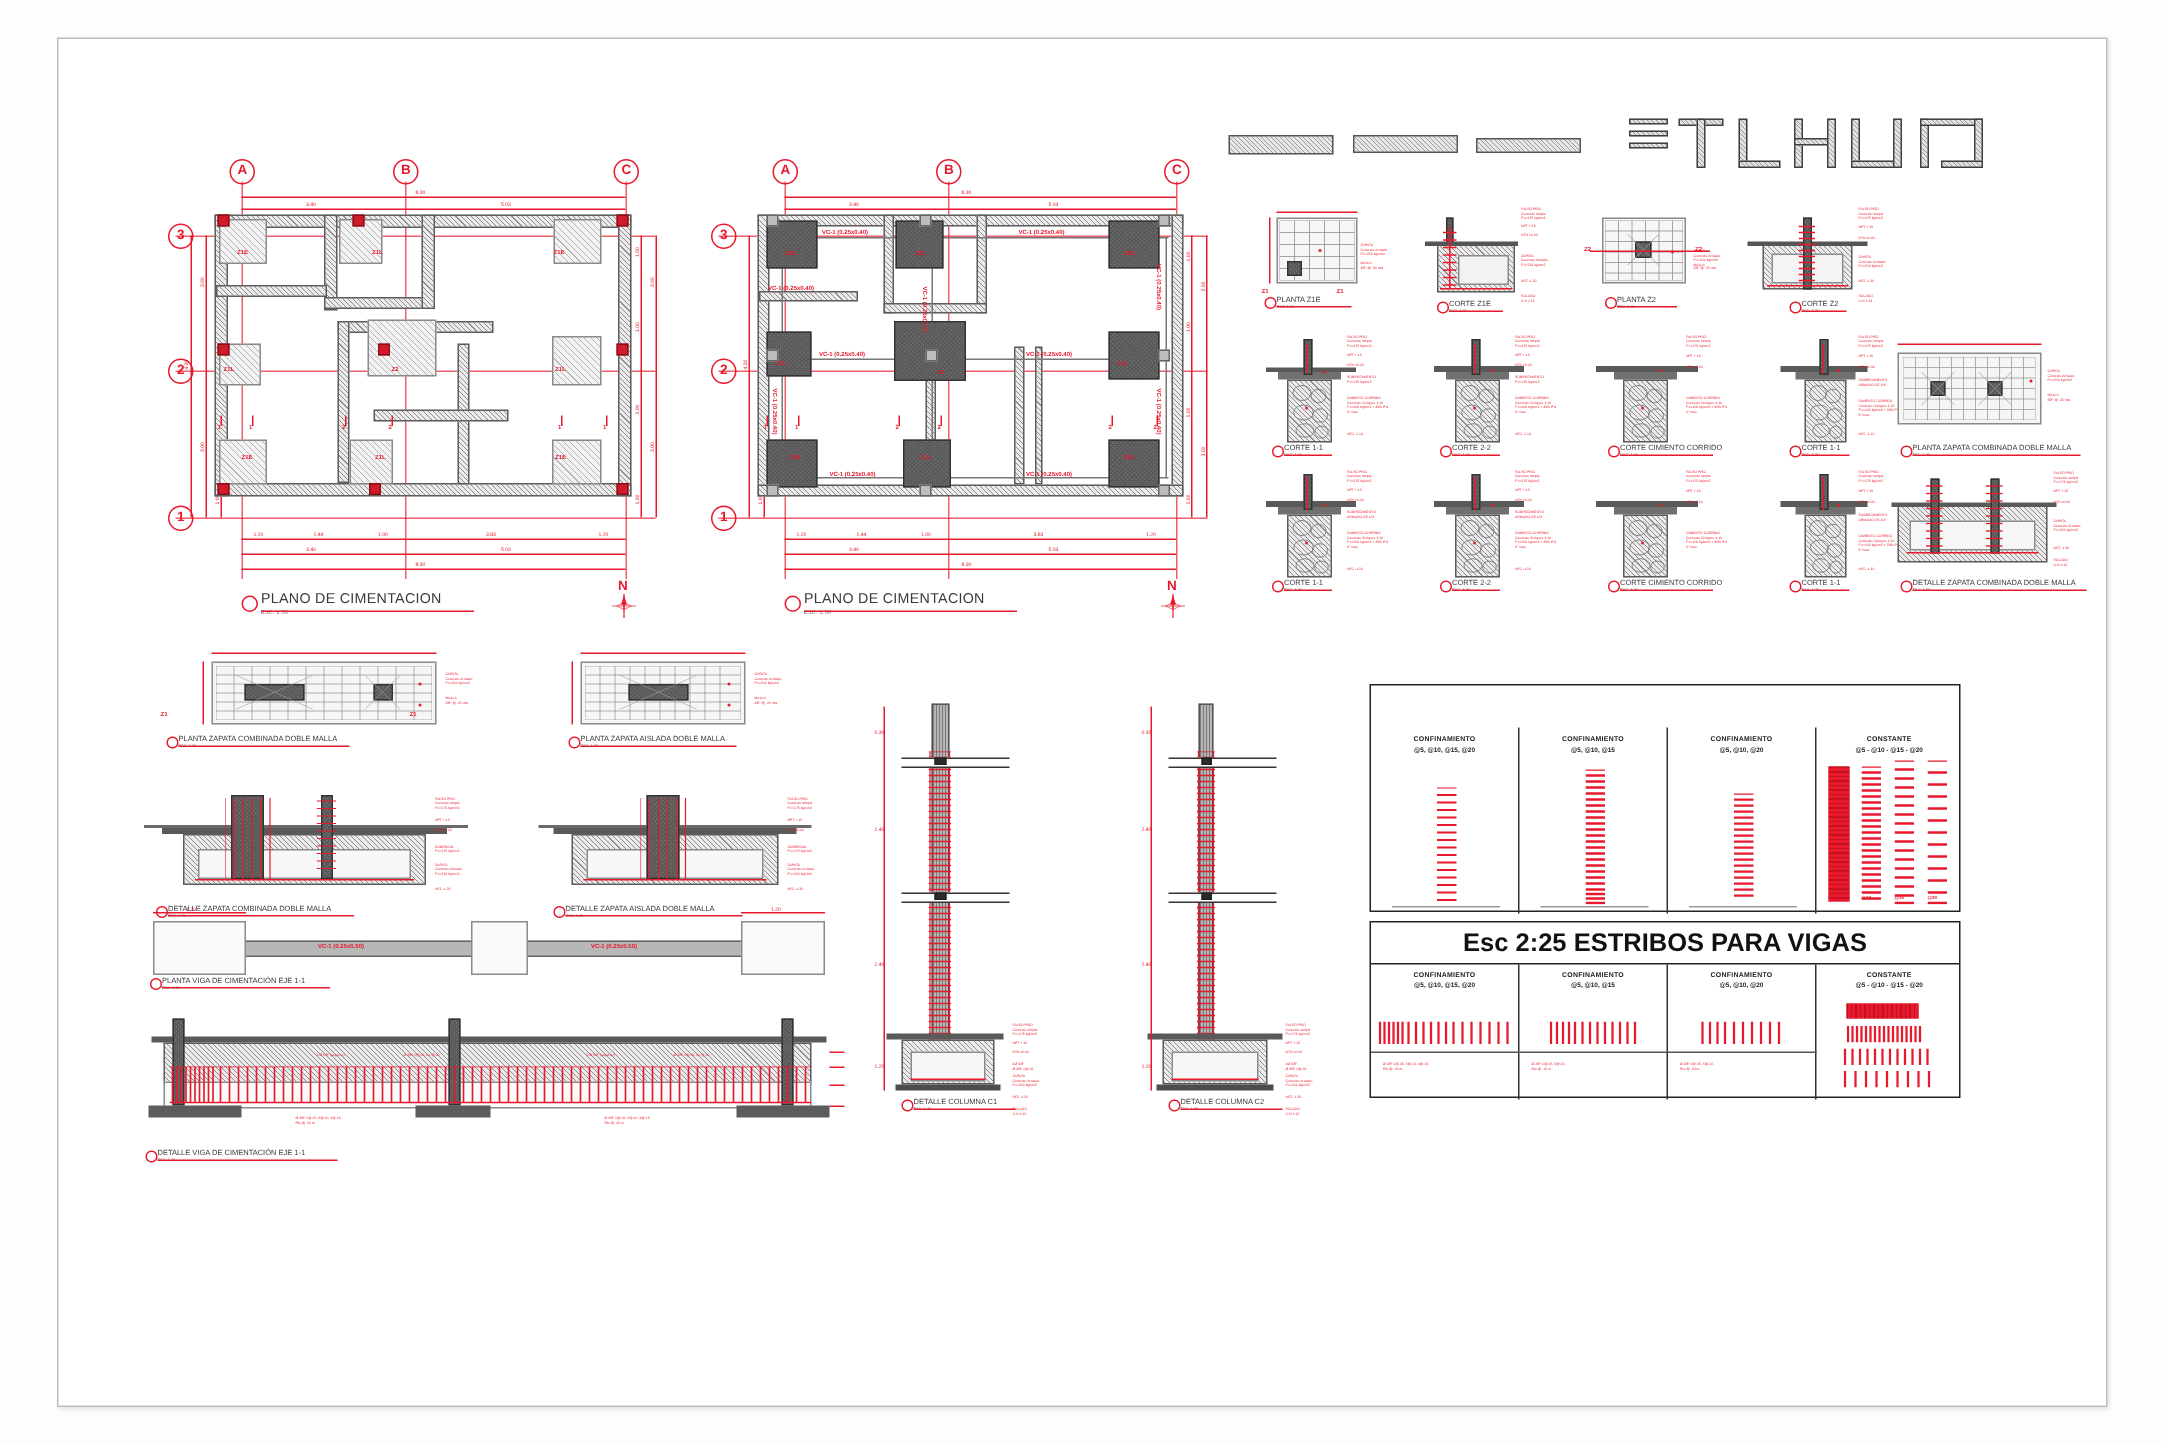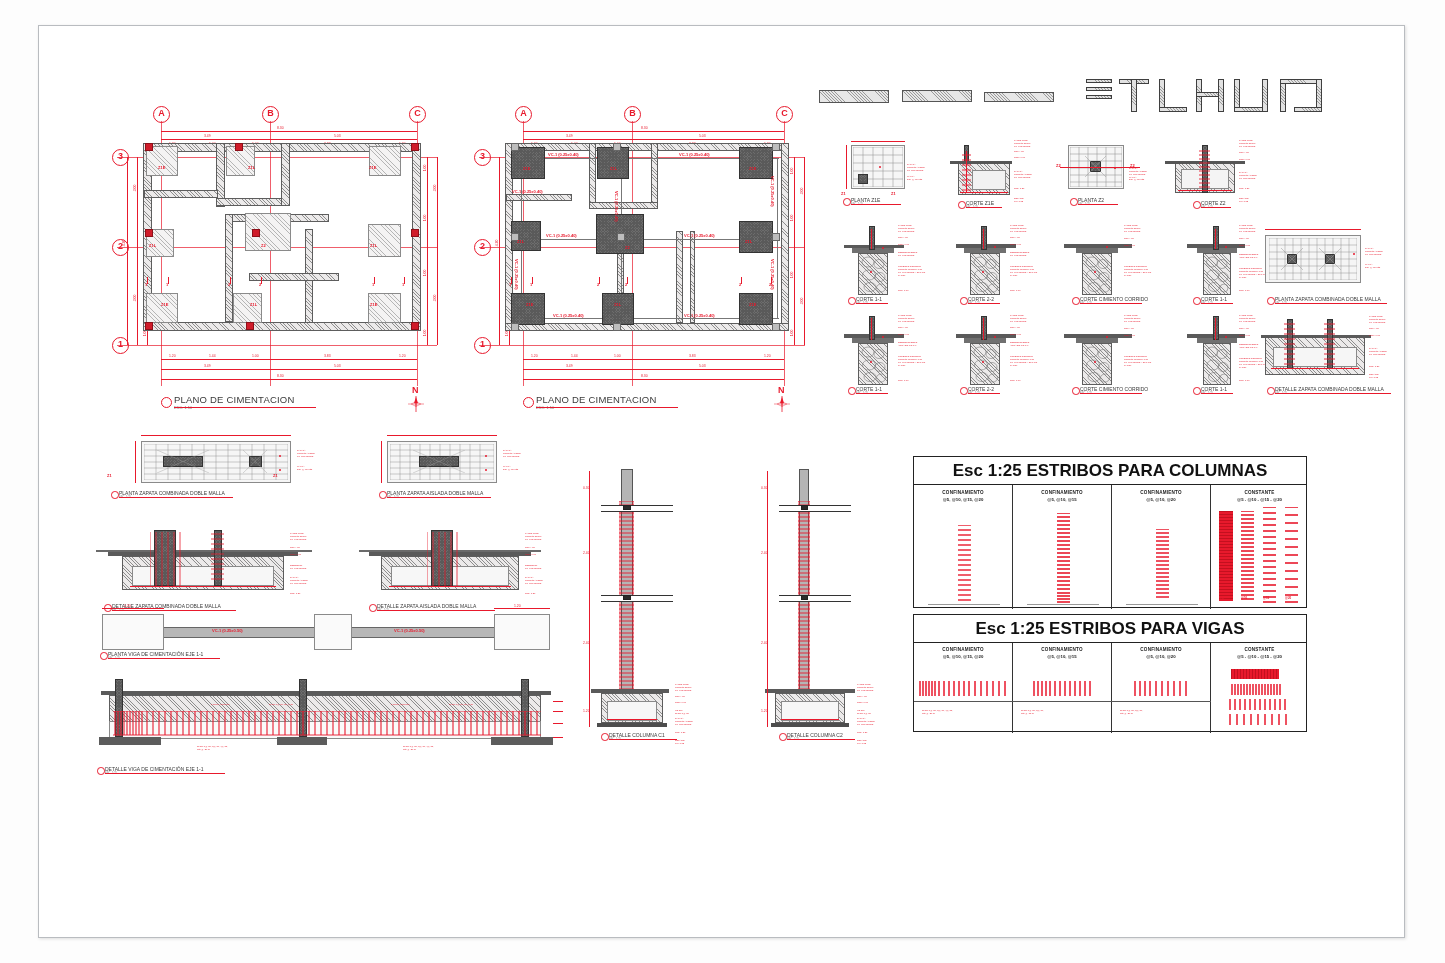--- a/index.html
+++ b/index.html
@@ -1330,21 +1330,20 @@
     <div class="dimT" style="left:4px;top:180px;">2.40</div>
     <div class="dimT" style="left:4px;top:248px;">1.20</div>
     <div class="ttl-c-s" style="left:22px;top:272px;"></div>
     <div class="ttl-s" style="left:30px;top:271px;">
       <span>DETALLE COLUMNA C2</span><span class="sub">ESC. 1:25</span>
     </div>
     <div class="ttl-ul" style="left:30px;top:278px;width:68px;"></div>
   </div>
 
   <div class="tbl" style="left:874px;top:430px;width:394px;height:152px;">
-    <div class="tbl-h" style="top:0;height:28px;line-height:28px;font-size:17px;">Esc 1:25 ESTRIBOS PARA COLUMNAS</div>
 
     <div class="tbl-cell" style="left:0;top:28px;width:99px;height:124px;">
       <div class="cell-t1" style="top:5px;">CONFINAMIENTO</div>
       <div class="cell-t2" style="top:12px;">@5, @10, @15, @20</div>
       <svg style="position:absolute;left:44px;top:40px;" width="14" height="78">
         <g stroke="#e8192c" stroke-width="1.4">
           <line x1="0" y1="0" x2="13" y2="0"></line>
             <line x1="0" y1="5" x2="13" y2="5"></line>
           <line x1="0" y1="10" x2="13" y2="10"></line>
             <line x1="0" y1="15" x2="13" y2="15"></line>
@@ -1495,21 +1494,21 @@
         </g>
       </svg>
       <div class="lblR7" style="left:8px;top:111px;font-size:3px;">@5</div>
       <div class="lblR7" style="left:30px;top:111px;font-size:3px;">@10</div>
       <div class="lblR7" style="left:52px;top:111px;font-size:3px;">@15</div>
       <div class="lblR7" style="left:74px;top:111px;font-size:3px;">@20</div>
     </div>
   </div>
 
   <div class="tbl" style="left:874px;top:588px;width:394px;height:118px;">
-    <div class="tbl-h" style="top:0;height:28px;line-height:28px;font-size:17px;">Esc 1:25 ESTRIBOS PARA VIGAS</div>
+    <div class="tbl-h" style="top:0;height:28px;line-height:28px;font-size:17px;">Esc 2:25 ESTRIBOS PARA VIGAS</div>
     <div class="tbl-cell" style="left:0;top:28px;width:99px;height:90px;">
       <div class="cell-t1" style="top:4px;">CONFINAMIENTO</div>
       <div class="cell-t2" style="top:11px;">@5, @10, @15, @20</div>
       <svg style="position:absolute;left:5px;top:38px;" width="90" height="15">
         <g stroke="#e8192c" stroke-width="1.5">
           <line x1="1" y1="0" x2="1" y2="15"></line>
             <line x1="4" y1="0" x2="4" y2="15"></line>
           <line x1="7" y1="0" x2="7" y2="15"></line>
             <line x1="10" y1="0" x2="10" y2="15"></line>
           <line x1="13" y1="0" x2="13" y2="15"></line>

